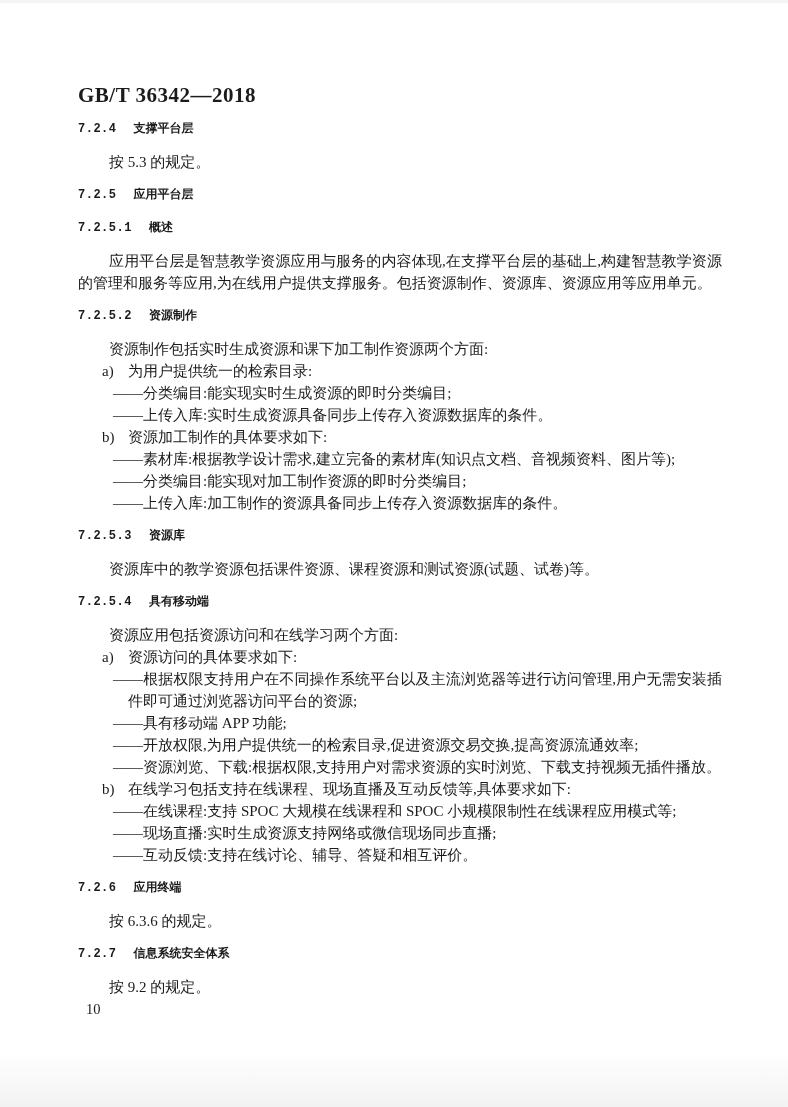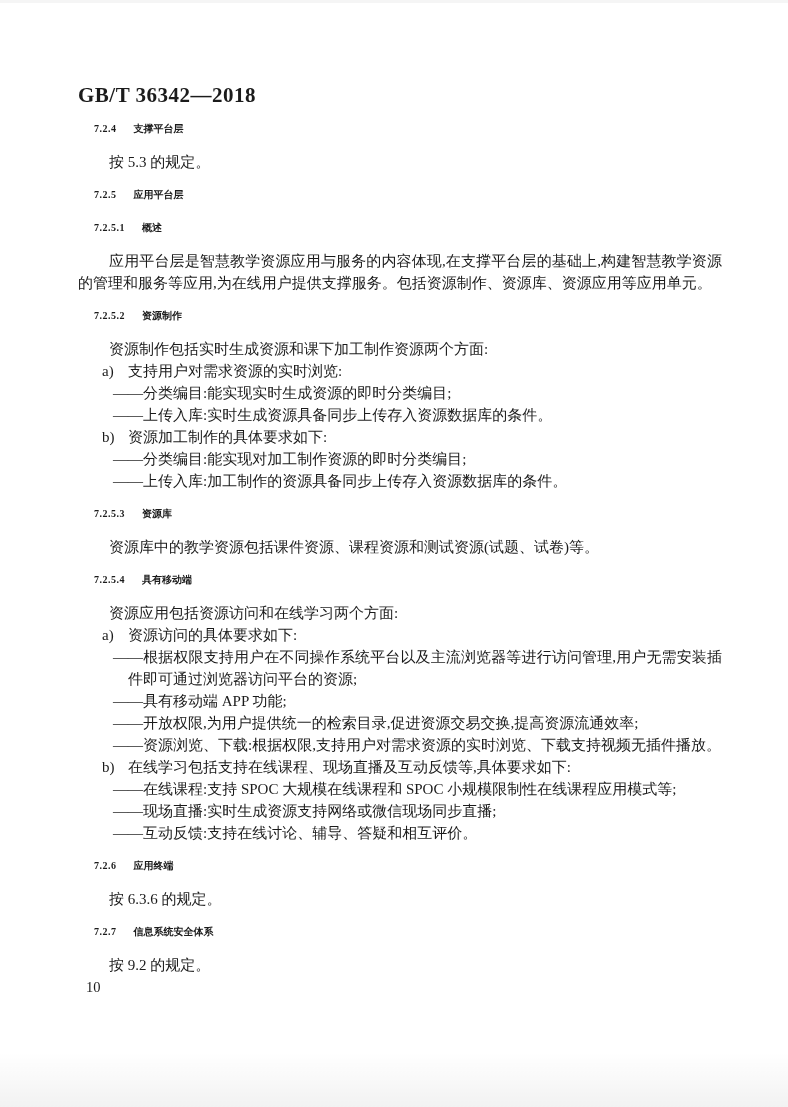--- a/index.html
+++ b/index.html
@@ -32,24 +32,24 @@
     line-height: 22px;
   }
   .page-header {
     font-weight: bold;
     font-size: 21px;
     letter-spacing: 0.5px;
     margin: 0 0 12px 0;
     font-family: "Liberation Serif", "DejaVu Serif", serif;
   }
   .hd {
-    font-family: Liberation Serif, serif;
+    font-family: Liberation Mono, monospace;
     font-weight: bold;
-    font-size: 10px;
-    margin: 11px 16px;
+    font-size: 12px;
+    margin: 11px 0;
   }
   .hd .hd-num { margin-right: 17px; letter-spacing: 0.5px; }
   .line { margin: 0; text-align: justify; }
   .ind { text-indent: 31px; }
   .item { position: relative; padding-left: 50px; margin: 0; text-align: justify; }
   .item .marker { position: absolute; left: 24px; top: 0; }
   .dash {
     margin: 0;
     padding-left: 50px;
     text-indent: -15px;
@@ -80,30 +80,31 @@
 
   <p class="line ind">应用平台层是智慧教学资源应用与服务的内容体现,在支撑平台层的基础上,构建智慧教学资源的管理和服务等应用,为在线用户提供支撑服务。包括资源制作、资源库、资源应用等应用单元。</p>
 
   <div class="hd">
     <span class="hd-num">7.2.5.2</span><span class="hd-title">资源制作</span>
   </div>
 
   <p class="line ind">资源制作包括实时生成资源和课下加工制作资源两个方面:</p>
 
   <div class="item">
-    <span class="marker">a)</span><span>支持用户对需求资源的实时浏览:</span>
+    <span class="marker">a)</span><span>为用户提供统一的检索目录:</span>
   </div>
 
   <p class="dash">——分类编目:能实现实时生成资源的即时分类编目;</p>
   <p class="dash">——上传入库:实时生成资源具备同步上传存入资源数据库的条件。</p>
 
   <div class="item">
     <span class="marker">b)</span><span>资源加工制作的具体要求如下:</span>
   </div>
 
+  <p class="dash">——素材库:根据教学设计需求,建立完备的素材库(知识点文档、音视频资料、图片等);</p>
   <p class="dash">——分类编目:能实现对加工制作资源的即时分类编目;</p>
   <p class="dash">——上传入库:加工制作的资源具备同步上传存入资源数据库的条件。</p>
 
   <div class="hd">
     <span class="hd-num">7.2.5.3</span><span class="hd-title">资源库</span>
   </div>
 
   <p class="line ind">资源库中的教学资源包括课件资源、课程资源和测试资源(试题、试卷)等。</p>
 
   <div class="hd">

